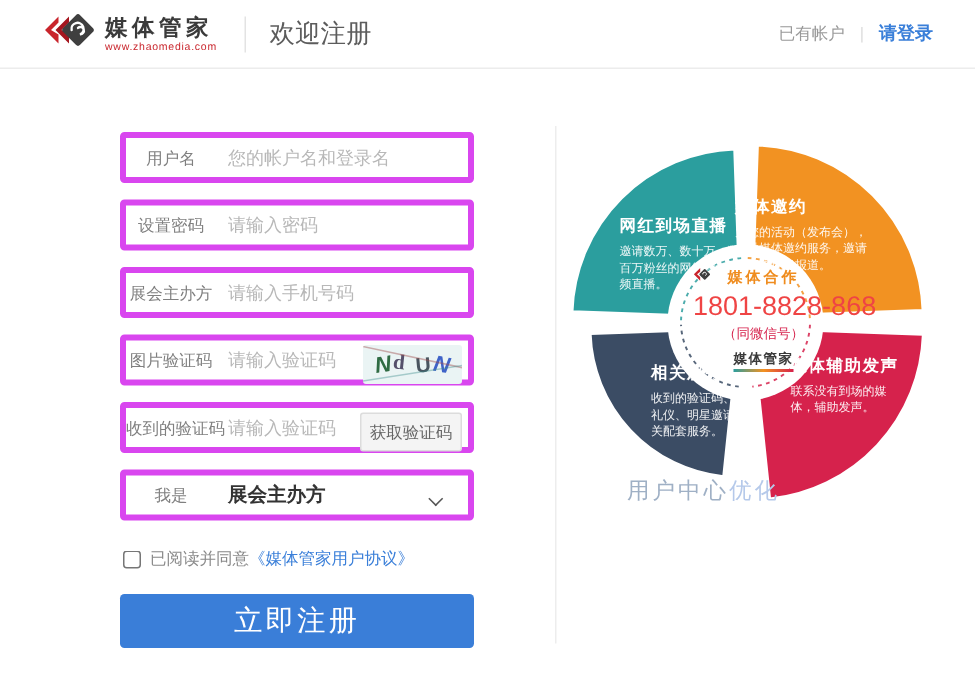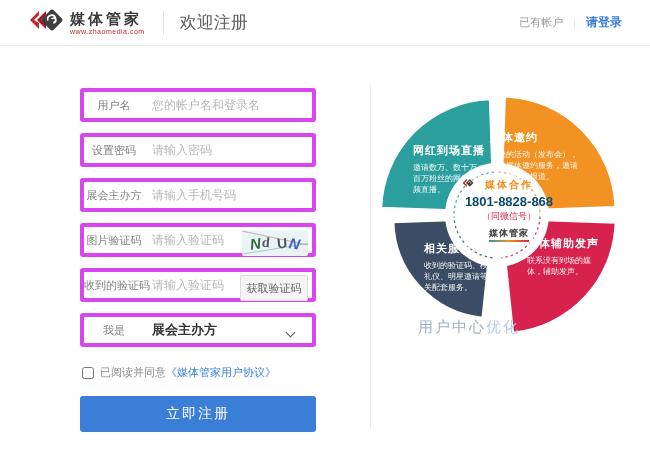--- a/index.html
+++ b/index.html
@@ -47,35 +47,35 @@
   
   .sms-btn { position:absolute; right:4px; top:3px; height:26px; width:68px; background:#f4f4f4;
              border:1px solid #dcdcdc; border-radius:2px; font-size:11px; color:#666; cursor:pointer;
              font-family:"Liberation Sans",sans-serif; }
   
   .agree { display:flex; align-items:center; margin:18px 0 0 2px; font-size:11px; }
   .agree input { width:12px; height:12px; margin-right:6px; cursor:pointer; }
   .agree-txt { color:#8a8a8a; }
   .agree-link { color:#3a7fd9; text-decoration:none; cursor:pointer; }
   .submit { display:block; width:100%; height:36px; margin-top:16px; background:#3a7ed8; color:#fff;
-            font-size:14px; border:none; border-radius:3px; cursor:pointer; letter-spacing:2px;
+            font-size:19px; border:none; border-radius:3px; cursor:pointer; letter-spacing:2px;
             font-family:"Liberation Sans",sans-serif; }
   
   .chart-box { position:absolute; left:378px; top:44px; width:250px; height:260px; }
   .chart-box svg { position:absolute; left:0; top:0; }
   .seg-label { position:absolute; color:#fff; pointer-events:none; }
   .seg-title { font-size:11px; font-weight:bold; letter-spacing:1px; white-space:nowrap; }
   .seg-desc { font-size:8px; line-height:1.4; opacity:.92; margin-top:4px; }
   .lab-teal   { left:35px;  top:53px;  width:80px; }
   .lab-orange { left:112px; top:40px;  width:92px; }
   .lab-red    { left:149px; top:146px; width:66px; }
-  .lab-navy   { left:46px;  top:151px; width:76px; }
+  .lab-navy   { left:56px;  top:151px; width:76px; }
   .center-card { position:absolute; left:84px; top:88px; width:94px; text-align:center; pointer-events:none; }
   .c-coop  { font-size:10px; font-weight:bold; color:#ef8c1e; letter-spacing:2px; }
-  .c-phone { font-size:13px; font-weight:bold; color:#0c4a6e; margin-top:2px; white-space:nowrap; }
+  .c-phone { font-size:18px; font-weight:normal; color:#ef4444; margin-top:2px; white-space:nowrap; }
   .c-note  { font-size:9px; color:#d6224c; margin-top:1px; }
   .c-logo  { margin-top:4px; display:flex; align-items:center; justify-content:center; gap:2px; }
   .c-brand { font-size:9px; font-weight:bold; color:#3a3a3a; letter-spacing:1px; padding-bottom:2px;
              background:linear-gradient(90deg,#2b9e9e,#f29222,#d6224c) bottom/100% 2px no-repeat; }
   
   .tagline { position:absolute; left:418px; top:272px; font-size:15px; letter-spacing:2px; }
   .tag-a { color:#9fb0c5; }
   .tag-b { color:#b5c9ea; }
   .tag-line2 { position:absolute; left:455px; top:293px; font-size:15px; color:#b7cbee; letter-spacing:2px; }
 </style>

